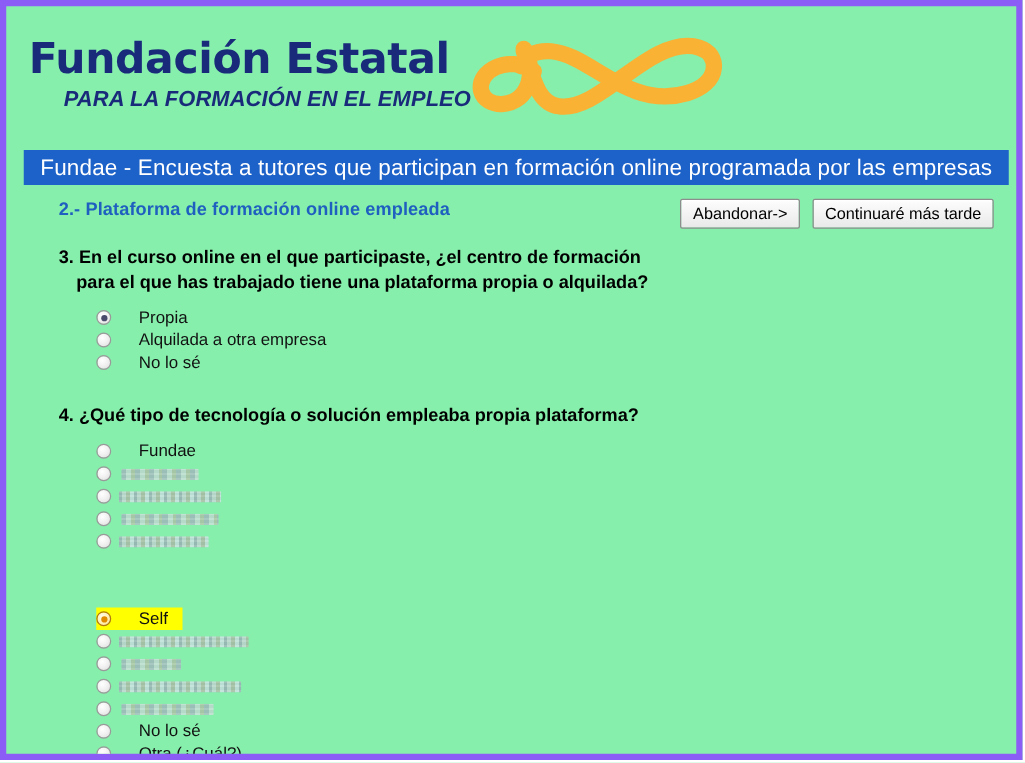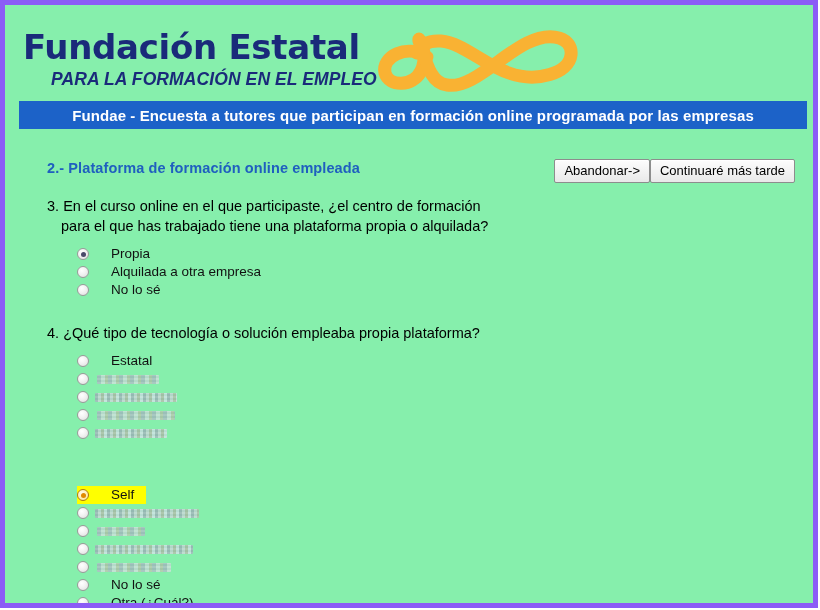--- a/index.html
+++ b/index.html
@@ -60,41 +60,41 @@
     left: 362px;
     top: 8px;
     width: 220px;
     height: 86px;
   }
 
   
   .banner {
     position: absolute;
     left: 14px;
-    top: 96px;
+    top: 115px;
     width: 788px;
     height: 28px;
     background: #1c62c8;
     color: #ffffff;
-    font-size: 15px;
-    font-weight: bold;
+    font-size: 18px;
+    font-weight: normal;
     display: flex;
     align-items: center;
     justify-content: center;
     letter-spacing: 0.1px;
     white-space: nowrap;
   }
 
   
   .btn-row {
     position: absolute;
     right: 18px;
     top: 154px;
     display: flex;
-    gap: 0;
+    gap: 10px;
   }
   .btn {
     font-family: "Liberation Sans", sans-serif;
     font-size: 13px;
     color: #000000;
     background: linear-gradient(#fdfdfd, #e9e9e9);
     border: 1px solid #8d8d8d;
     border-radius: 2px;
     padding: 3px 9px 4px 9px;
     line-height: 15px;
@@ -115,21 +115,21 @@
     margin-top: 32px;
     font-size: 14.5px;
     font-weight: bold;
     color: #1f5fbf;
     letter-spacing: 0.1px;
   }
   .question {
     margin-left: 42px;
     margin-top: 20px;
     font-size: 14.5px;
-    font-weight: normal;
+    font-weight: bold;
     color: #000000;
     line-height: 20px;
     max-width: 600px;
   }
   .question .indent {
     display: block;
     padding-left: 14px;
   }
   .options {
     margin-left: 72px;
@@ -285,21 +285,21 @@
         </div>
       </div>
 
     <div class="question" style="margin-top:24px;">
       <span>4.</span>
       <span>¿Qué tipo de tecnología o solución empleaba propia plataforma?</span>
     </div>
     <div class="options" id="q4-options">
         <div class="opt">
           <span class="radio"></span>
-          <span class="opt-label">Estatal</span>
+          <span class="opt-label">Fundae</span>
         </div>
         <div class="opt">
           <span class="radio"></span>
           <span class="blur2" style="width: 62px;"></span>
         </div>
         <div class="opt">
           <span class="radio"></span>
           <span class="blur" style="width: 82px;"></span>
         </div>
         <div class="opt">

